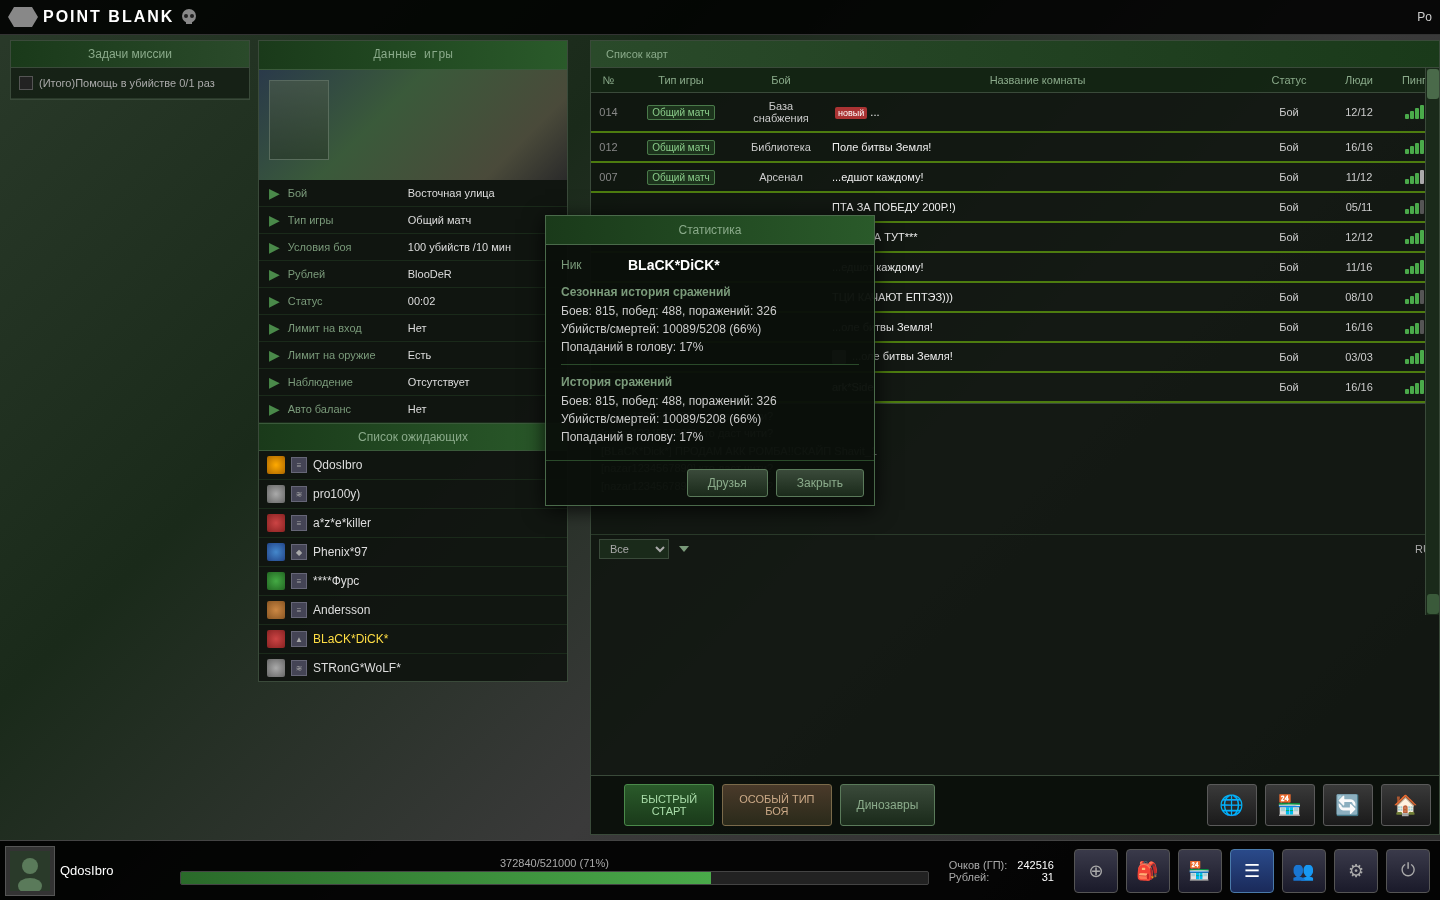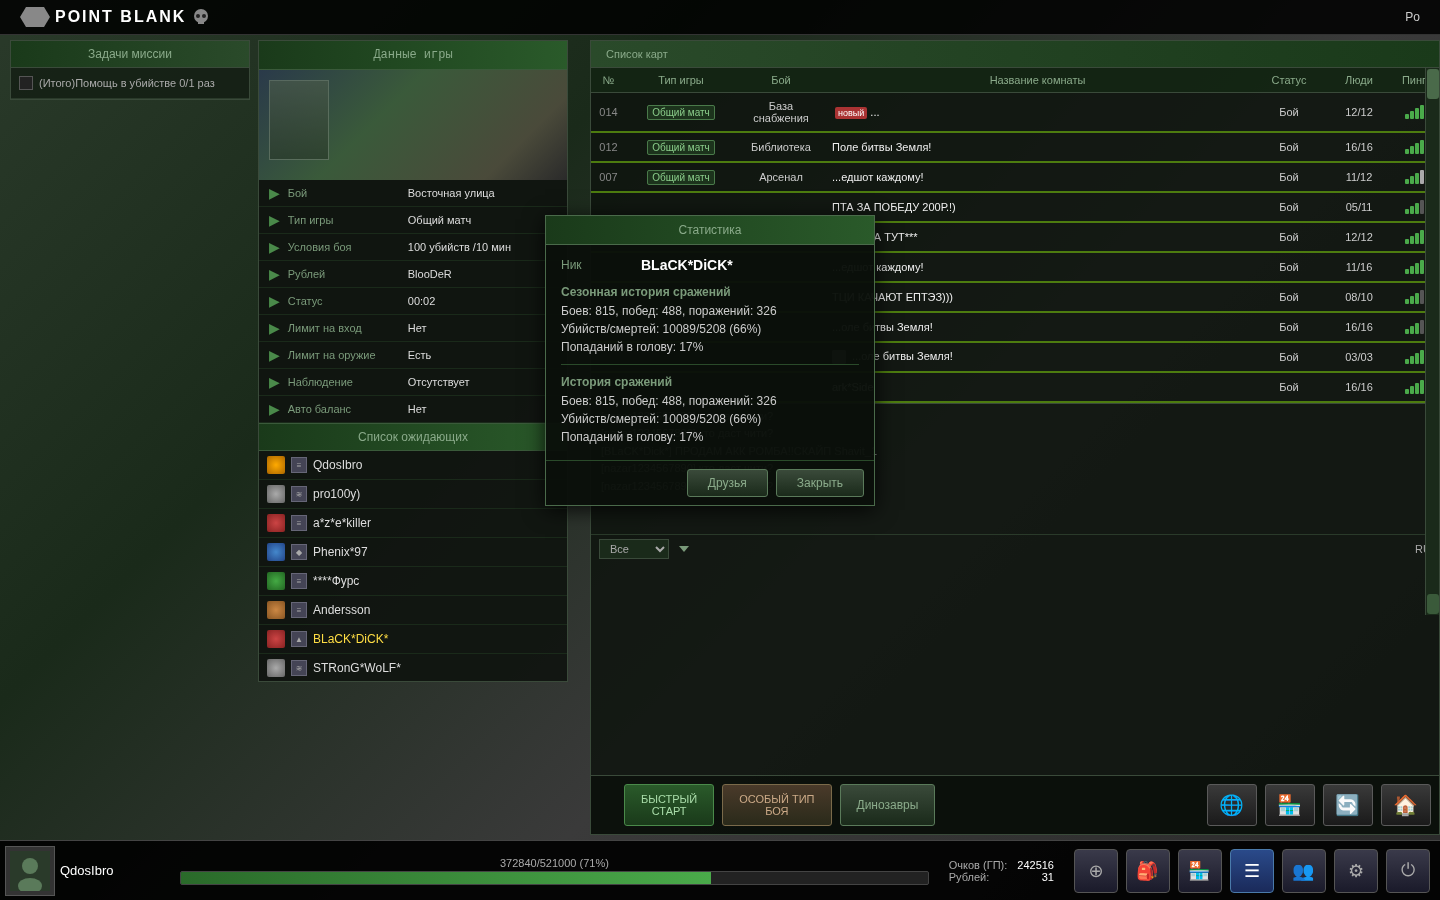--- a/index.html
+++ b/index.html
@@ -25,21 +25,21 @@
     
     .top-bar {
       position: absolute;
       top: 0; left: 0; right: 0;
       height: 35px;
       background: rgba(0,0,0,0.85);
       z-index: 100;
       display: flex;
       align-items: center;
       justify-content: space-between;
-      padding: 0 20px;
+      padding: 0 8px;
       border-bottom: 1px solid #333;
       text-align: right;
     }
     .top-bar-logo {
       display: flex;
       align-items: center;
       gap: 5px;
     }
     .logo-text {
       color: #fff;
@@ -493,21 +493,21 @@
       text-align: center;
       border-bottom: 1px solid #4a6a4a;
     }
     .stats-content {
       padding: 12px 15px;
     }
     .stats-nick-row {
       display: flex;
       align-items: center;
       margin-bottom: 12px;
-      gap: 30px;
+      gap: 17px;
     }
     .stats-nick-label {
       color: #7a9a7a;
       font-size: 12px;
       width: 50px;
     }
     .stats-nick-value {
       color: #fff;
       font-size: 14px;
       font-weight: bold;

